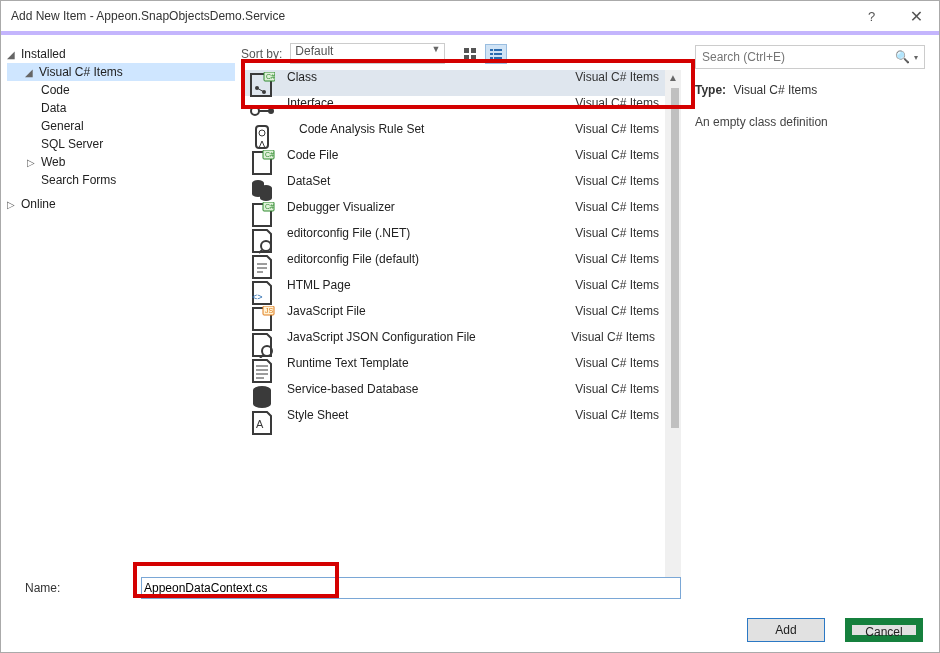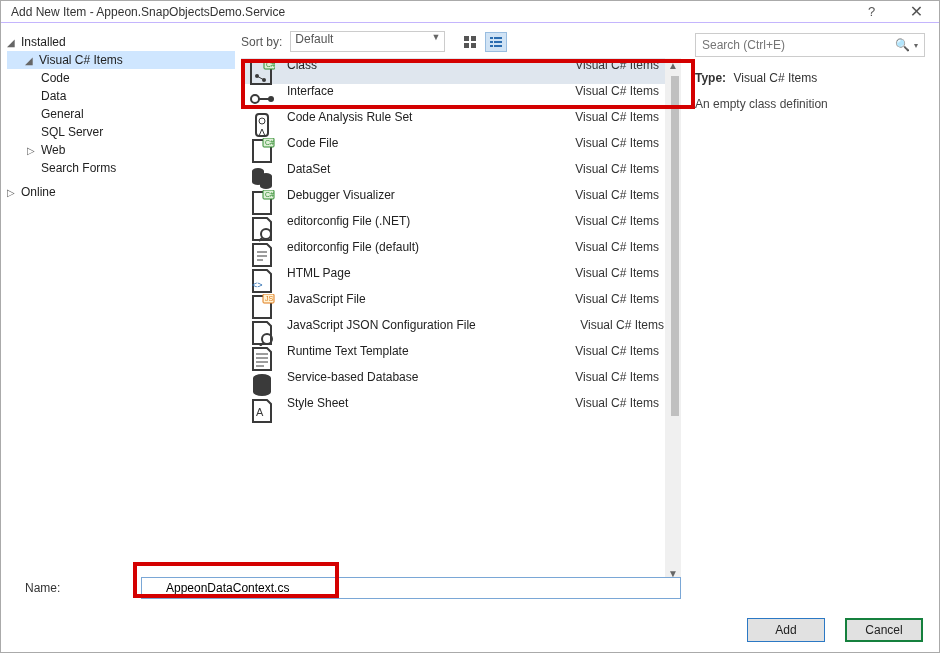--- a/index.html
+++ b/index.html
@@ -1,18 +1,18 @@
 <!DOCTYPE html>
 <html><head>
 <meta charset="utf-8">
 <style>
   * { box-sizing: border-box; margin: 0; padding: 0; font-family: "Segoe UI", Tahoma, sans-serif; }
   body { background: #fff; width: 940px; height: 653px; overflow: hidden; border: 1px solid #aaa; position: relative; }
 
-  .titlebar { height: 22px; display: flex; align-items: center; justify-content: space-between; padding: 0 0 0 10px; border-bottom: 1px solid #c4b5fd; }
+  .titlebar { height: 34px; display: flex; align-items: center; justify-content: space-between; padding: 0 0 0 10px; border-bottom: 4px solid #c4b5fd; }
   .titlebar-text { font-size: 12px; color: #333; }
   .titlebar-controls { display: flex; }
   .titlebar-btn { width: 45px; height: 30px; display: flex; align-items: center; justify-content: center; font-size: 13px; color: #555; }
   .titlebar-btn.close { font-size: 16px; }
 
   .main-area { display: flex; height: 558px; }
 
   .left-tree { width: 240px; padding: 10px 6px; font-size: 12px; color: #222; }
   .tree-item { padding: 2px 4px; display: flex; align-items: center; cursor: default; }
   .tree-arrow { width: 14px; display: inline-block; font-size: 10px; color: #666; }
@@ -40,32 +40,32 @@
   .highlight-red-sel { position:absolute; border: 4px solid #d40000; pointer-events: none; }
   .hl-class { left: 240px; top: 58px; width: 454px; height: 50px; }
 
   .scroll-indicator { position: absolute; right: 0; top: 0; width: 16px; height: 100%; background: #f0f0f0; }
   .scroll-thumb { position:absolute; right:2px; top: 4px; width: 8px; height: 180px; background: #c0c0c0; border-radius: 0; }
   .scroll-arrow { position:absolute; left:3px; font-size:10px; color:#666; }
 
   .right-panel { flex: 1; padding: 10px 14px 10px 14px; font-size: 12px; color: #333; }
   .search-box { display: flex; align-items: center; border: 1px solid #ccc; height: 24px; padding: 0 6px; margin-bottom: 14px; }
   .search-box input { border: none; outline: none; flex: 1; font-size: 12px; color: #888; background: transparent; }
-  .type-line { margin-bottom: 12px; }
+  .type-line { margin-bottom: 18px; }
   .type-line b { font-weight: 600; }
   .desc-line { color: #444; }
 
   .bottom-bar { position: absolute; left:12px; right:0; bottom: 44px; height: 40px; display: flex; align-items: center; padding: 0 12px; font-size: 12px; }
   .bottom-bar .name-lbl { width: 116px; color: #333; }
   .name-input-wrap { position: relative; flex: 0 0 540px; }
-  .name-input { width: 540px; height: 22px; border: 1px solid #7aa7d6; padding: 0 24px; font-size: 12px; }
+  .name-input { width: 540px; height: 22px; border: 1px solid #7aa7d6; padding: 0 2px; font-size: 12px; }
   .hl-name { position:absolute; border: 4px solid #d40000; left: 120px; top: -6px; width: 206px; height: 36px; pointer-events:none; }
 
   .button-bar { position: absolute; right: 16px; bottom: 10px; display: flex; gap: 20px; }
-  .dlg-btn { width: 78px; height: 24px; border: 2px solid #15803d; background: #e1e1e1; font-size: 12px; color: #222; }
+  .dlg-btn { width: 78px; height: 24px; border: 7px solid #15803d; background: #e1e1e1; font-size: 12px; color: #222; }
   .dlg-btn.primary { border: 1.5px solid #2b78c4; }
 
   svg { display:block; }
 </style>
 </head>
 <body>
 
 <div class="titlebar">
   <div class="titlebar-text">Add New Item - Appeon.SnapObjectsDemo.Service</div>
   <div class="titlebar-controls">
@@ -160,21 +160,21 @@
             <div class="tpl-icon">
               <svg width="26" height="26">
                 <circle cx="6" cy="13" r="4" fill="none" stroke="#3a3a3a" stroke-width="2"></circle>
                 <line x1="10" y1="13" x2="22" y2="13" stroke="#3a3a3a" stroke-width="2"></line>
                 <circle cx="22" cy="13" r="3" fill="#3a3a3a"></circle>
               </svg>
             </div>
             <div class="tpl-name">Interface</div>
             <div class="tpl-lang">Visual C# Items</div>
           </div>
-          <div class="template-row" style="padding-right: 18px;">
+          <div class="template-row" style="padding-right: 18px; gap: 12px;">
             <div class="tpl-icon">
               <svg width="26" height="26">
                 <rect x="7" y="2" width="12" height="22" rx="3" fill="none" stroke="#3a3a3a" stroke-width="2"></rect>
                 <circle cx="13" cy="9" r="3" fill="none" stroke="#3a3a3a"></circle>
                 <path d="M10 24 L13 17 L16 24" fill="none" stroke="#3a3a3a"></path>
               </svg>
             </div>
             <div class="tpl-name">Code Analysis Rule Set</div>
             <div class="tpl-lang">Visual C# Items</div>
           </div>
@@ -249,21 +249,21 @@
             <div class="tpl-icon">
               <svg width="26" height="26">
                 <path d="M4 2 H18 L22 6 V24 H4 Z" fill="none" stroke="#3a3a3a" stroke-width="2"></path>
                 <rect x="14" y="0" width="11" height="9" rx="1" fill="#fff3d6" stroke="#e07b1a"></rect>
                 <text x="16" y="7" font-size="7" fill="#e07b1a">JS</text>
               </svg>
             </div>
             <div class="tpl-name">JavaScript File</div>
             <div class="tpl-lang">Visual C# Items</div>
           </div>
-          <div class="template-row" style="padding-right: 13px;">
+          <div class="template-row" style="padding-right: 22px;">
             <div class="tpl-icon">
               <svg width="26" height="26">
                 <path d="M4 2 H18 L22 6 V24 H4 Z" fill="none" stroke="#3a3a3a" stroke-width="2"></path>
                 <circle cx="18" cy="19" r="5" fill="none" stroke="#3a3a3a" stroke-width="2"></circle>
                 <line x1="14" y1="23" x2="11" y2="26" stroke="#3a3a3a" stroke-width="2"></line>
               </svg>
             </div>
             <div class="tpl-name">JavaScript JSON Configuration File</div>
             <div class="tpl-lang">Visual C# Items</div>
           </div>

